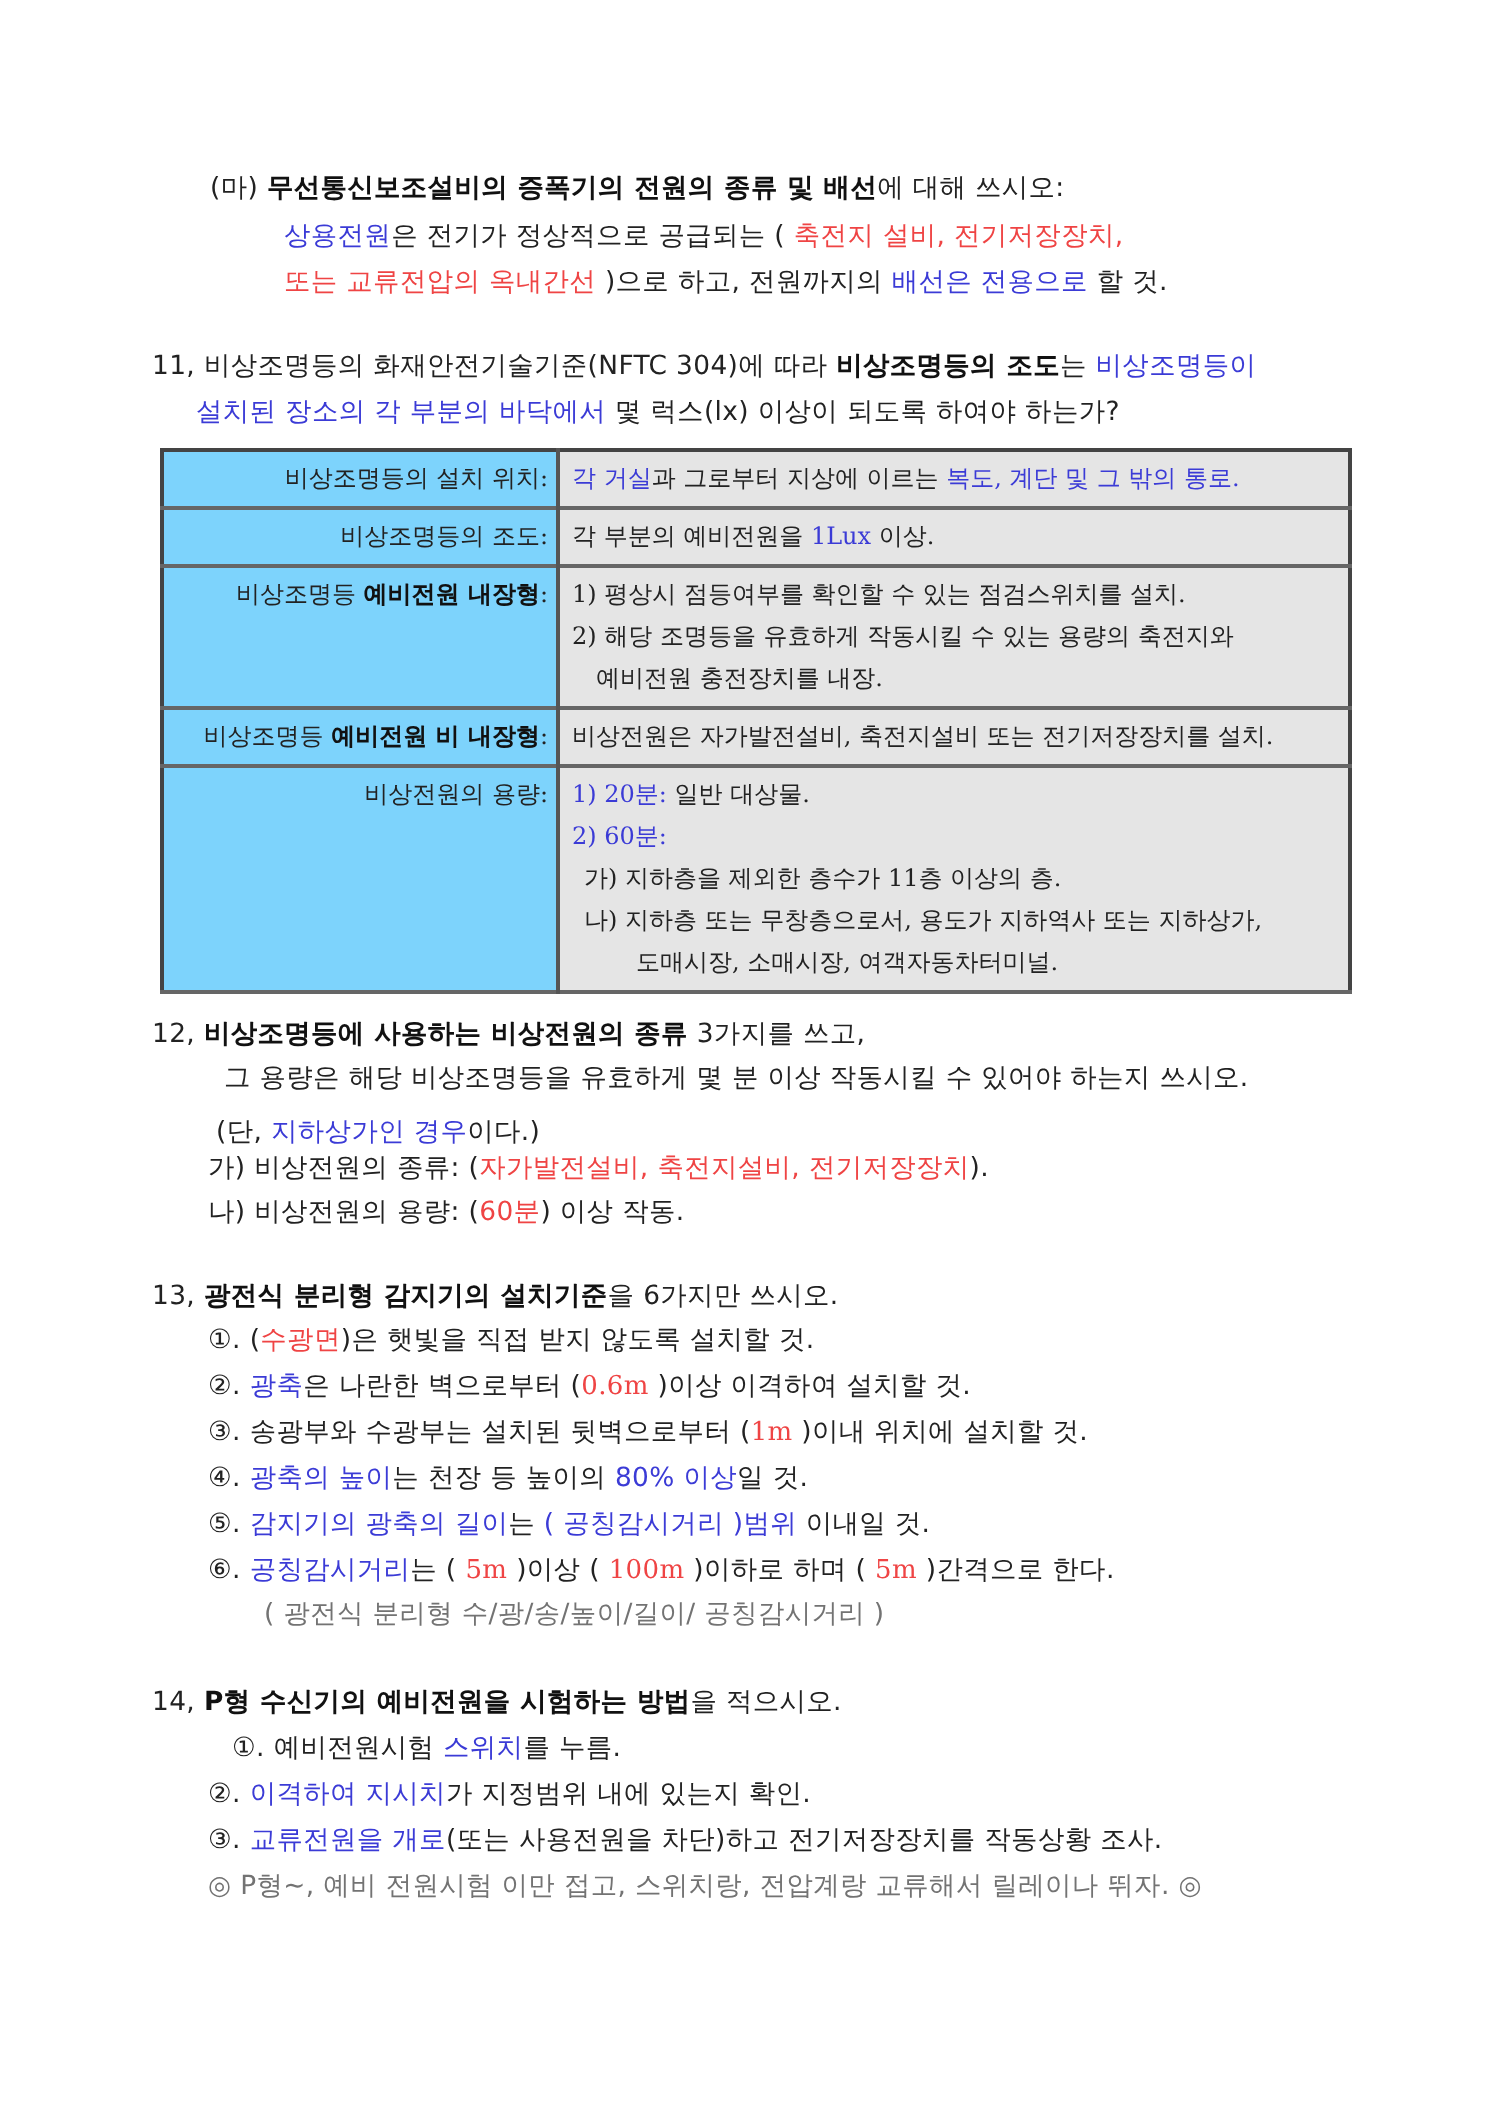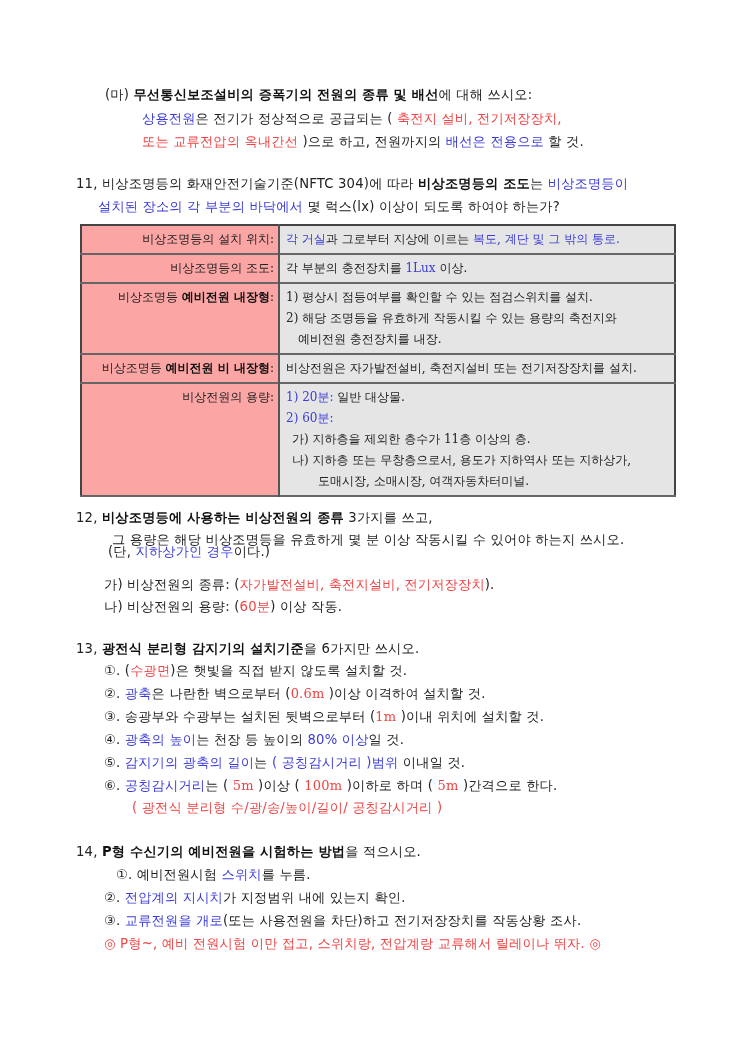--- a/index.html
+++ b/index.html
@@ -18,40 +18,40 @@
       position: absolute;
       white-space: nowrap;
       line-height: 18px;
       font-size: 13.2px;
       letter-spacing: 0.2px;
     }
     .serif { font-family: "DejaVu Serif", "Liberation Serif", serif; font-size: 13px; }
     .b { font-weight: bold; color: #111; }
     .blue { color: #3b3bd6; }
     .yellow { color: #ef4444; }
-    .red { color: #ef4444; }
+    .red { color: #737373; }
 
     table.spec {
       position: absolute;
       left: 80px; top: 224px;
       width: 596px;
       border-collapse: collapse;
       border: 2px solid #444;
       font-family: "DejaVu Serif", "Liberation Serif", serif;
       font-size: 12px;
     }
     table.spec td {
       border: 1px solid #666;
       vertical-align: top;
       padding: 3px 6px 3px 6px;
       line-height: 21px;
     }
     table.spec tr { border-bottom: 2px solid #666; }
     table.spec td.label {
-      background: #fca5a5;
+      background: #7dd3fc;
       text-align: right;
       width: 186px;
       border-right: 2px solid #555;
       padding-right: 4px;
     }
     table.spec td.val { background: #e5e5e5; }
     .sub { display: block; }
     .sub.ind1 { padding-left: 12px; }
     .sub.ind2 { padding-left: 32px; }
     .sub.ind2b { padding-left: 6px; }
@@ -81,21 +81,21 @@
   <tbody>
       <tr>
     <td class="label">비상조명등의 설치 위치:</td>
     <td class="val">
       <span class="blue">각 거실</span><span>과 그로부터 지상에 이르는 </span><span class="blue">복도, 계단 및 그 밖의 통로.</span>
     </td>
   </tr>
   <tr>
     <td class="label">비상조명등의 조도:</td>
     <td class="val">
-      <span>각 부분의 충전장치를 </span><span class="blue">1Lux</span><span> 이상.</span>
+      <span>각 부분의 예비전원을 </span><span class="blue">1Lux</span><span> 이상.</span>
     </td>
   </tr>
   <tr>
     <td class="label">
       <span>비상조명등 </span><span class="b">예비전원 내장형</span><span>:</span>
     </td>
     <td class="val">
       <span class="sub">1) 평상시 점등여부를 확인할 수 있는 점검스위치를 설치.</span>
       <span class="sub">2) 해당 조명등을 유효하게 작동시킬 수 있는 용량의 축전지와</span>
       <span class="sub ind1">예비전원 충전장치를 내장.</span>
@@ -119,21 +119,21 @@
   </tr>
 </tbody>
   </table>
 
 <div class="line" style="left:76px; top:509px;">
   <span>12,</span> <span class="b">비상조명등에 사용하는 비상전원의 종류</span><span> 3가지를 쓰고,</span>
 </div>
 <div class="line" style="left:112px; top:531px;">
   <span>그 용량은 해당 비상조명등을 유효하게 몇 분 이상 작동시킬 수 있어야 하는지 쓰시오.</span>
 </div>
-<div class="line" style="left:108px; top:543px;">
+<div class="line" style="left:108px; top:558px;">
   <span>(단, </span><span class="blue">지하상가인 경우</span><span>이다.)</span>
 </div>
 <div class="line" style="left:104px; top:576px;">
   <span>가) 비상전원의 종류: (</span><span class="yellow">자가발전설비, 축전지설비, 전기저장장치</span><span>).</span>
 </div>
 <div class="line" style="left:104px; top:598px;">
   <span>나) 비상전원의 용량: (</span><span class="yellow">60분</span><span>) 이상 작동.</span>
 </div>
 
 <div class="line" style="left:76px; top:640px;">
@@ -159,18 +159,18 @@
 </div>
 <div class="line red" style="left:132px; top:799px;">( 광전식 분리형 수/광/송/높이/길이/ 공칭감시거리 )</div>
 
 <div class="line" style="left:76px; top:843px;">
   <span>14,</span> <span class="b">P형 수신기의 예비전원을 시험하는 방법</span><span>을 적으시오.</span>
 </div>
 <div class="line" style="left:116px; top:866px;">
   <span>①.</span><span> 예비전원시험 </span><span class="blue">스위치</span><span>를 누름.</span>
 </div>
 <div class="line" style="left:104px; top:889px;">
-  <span>②.</span> <span class="blue">전압계의 지시치</span><span>가 지정범위 내에 있는지 확인.</span>
+  <span>②.</span> <span class="blue">이격하여 지시치</span><span>가 지정범위 내에 있는지 확인.</span>
 </div>
 <div class="line" style="left:104px; top:912px;">
   <span>③.</span> <span class="blue">교류전원을 개로</span><span>(또는 사용전원을 차단)하고 전기저장장치를 작동상황 조사.</span>
 </div>
 <div class="line red" style="left:104px; top:935px;">◎ P형~, 예비 전원시험 이만 접고, 스위치랑, 전압계랑 교류해서 릴레이나 뛰자. ◎</div>
 
 </body></html>

